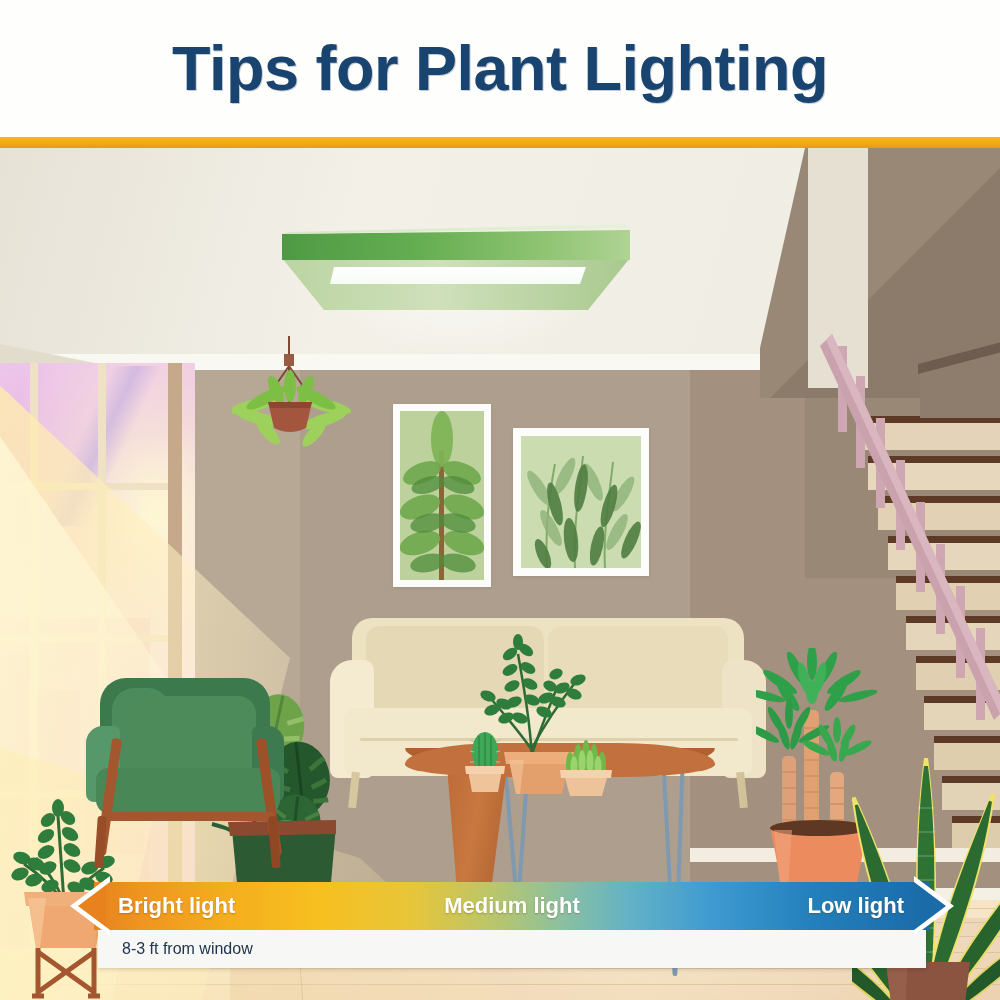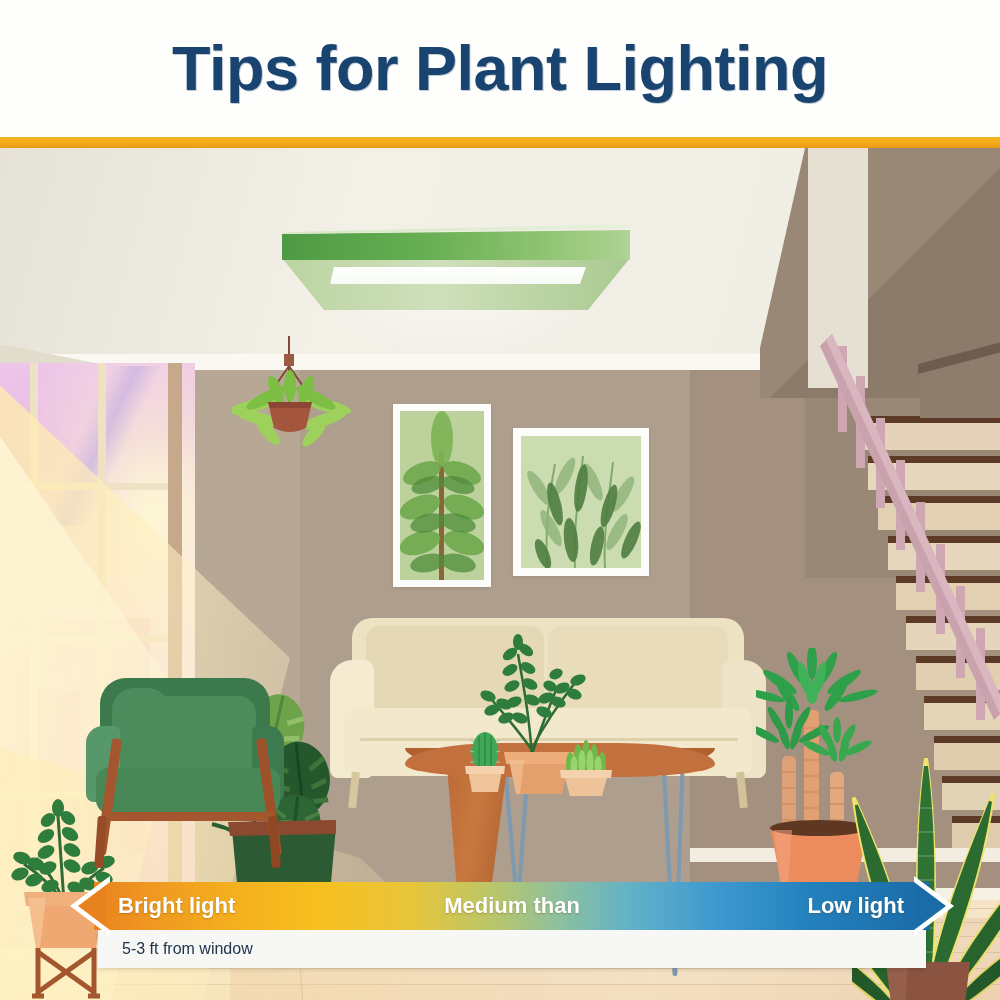--- a/index.html
+++ b/index.html
@@ -724,28 +724,28 @@
         </g>
         <path d="M8 34 L52 34 L46 56 L14 56 Z" fill="#EFC39A"></path>
         <path d="M4 30 L56 30 L55 38 L5 38 Z" fill="#F5D2AE"></path>
       </svg>
     </div>
 
   </div>
 
   <div id="legend">
     <div id="legend-panel">
-      <div class="dlabel" id="dist-left">5-3 ft from window</div>
+      <div class="dlabel" id="dist-left">8-3 ft from window</div>
     </div>
 
     <div id="arrow">
       <div id="arrow-band"></div>
       <div id="arrow-tip-l"></div>
       <div id="arrow-tip-r"></div>
       <div id="arrow-outline-l"></div>
       <div id="arrow-outline-r"></div>
       <div class="alabel" id="lab-bright">Bright light</div>
-      <div class="alabel" id="lab-medium">Medium than</div>
+      <div class="alabel" id="lab-medium">Medium light</div>
       <div class="alabel" id="lab-low">Low light</div>
     </div>
   </div>
 
 </div>
 
 </body></html>

